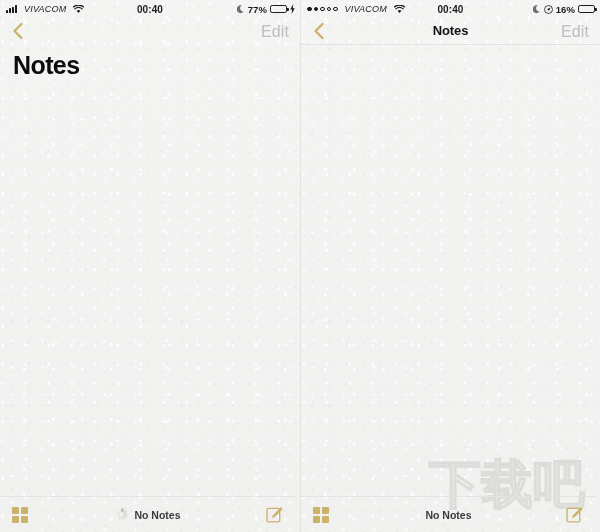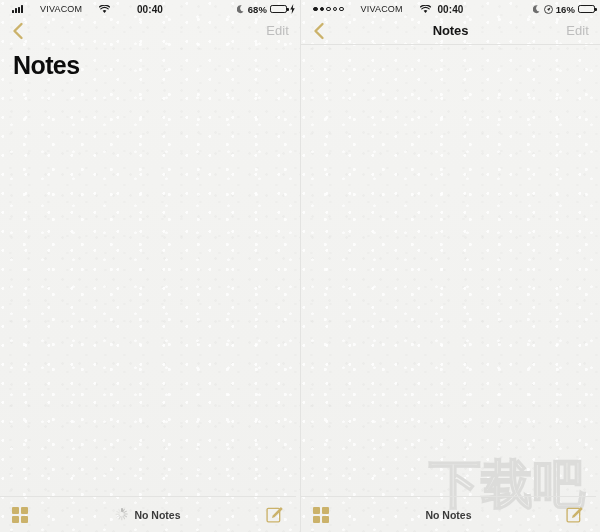--- a/index.html
+++ b/index.html
@@ -45,24 +45,25 @@
     height: 18px;
     display: flex;
     align-items: center;
     font-size: 9.5px;
     font-weight: bold;
     color: #1b1b1b;
     letter-spacing: 0.1px;
   }
   .sb-left {
     position: absolute;
-    left: 12px;
+    left: 6px;
     display: flex;
     align-items: center;
-    gap: 17px;
+    gap: 7px;
+    font-style: italic;
   }
   .sb-center {
     position: absolute;
     left: 0; right: 0;
     text-align: center;
     font-size: 10px;
     font-weight: bold;
   }
   .sb-right {
     position: absolute;
@@ -135,21 +136,21 @@
     left: 0; right: 0; top: 5px;
     text-align: center;
     font-size: 13px;
     font-weight: bold;
     color: #131313;
     letter-spacing: -0.1px;
   }
   .edit-btn {
     position: absolute;
     right: 11px; top: 5px;
-    font-size: 13px;
+    font-size: 16px;
     color: #bdbdbd;
     letter-spacing: 0.1px;
     margin-left: 12px;
   }
   .large-title {
     padding: 6px 0 0 13px;
     font-size: 25px;
     font-weight: bold;
     color: #0c0c0c;
     letter-spacing: -0.6px;
@@ -237,21 +238,21 @@
           </svg>
         </span>
       </div>
       <div class="sb-center">00:40</div>
       <div class="sb-right">
         <span class="moon">
           <svg width="8" height="9" viewBox="0 0 16 18">
             <path d="M13 13.2 A7.6 7.6 0 1 1 9.6 1.2 A6.4 6.4 0 0 0 13 13.2 Z" fill="#6e6e6e"></path>
           </svg>
         </span>
-        <span class="pct">68%</span>
+        <span class="pct">77%</span>
         <span class="battery">
           <span class="fill" style="width:68%;background:#53d769;"></span>
         </span>
         <span class="bolt">
           <svg width="5" height="10" viewBox="0 0 10 20">
             <path d="M6.5 0 L0.5 11 H4.2 L3.3 20 L9.5 8.6 H5.6 Z" fill="#1b1b1b"></path>
           </svg>
         </span>
       </div>
     </div>

